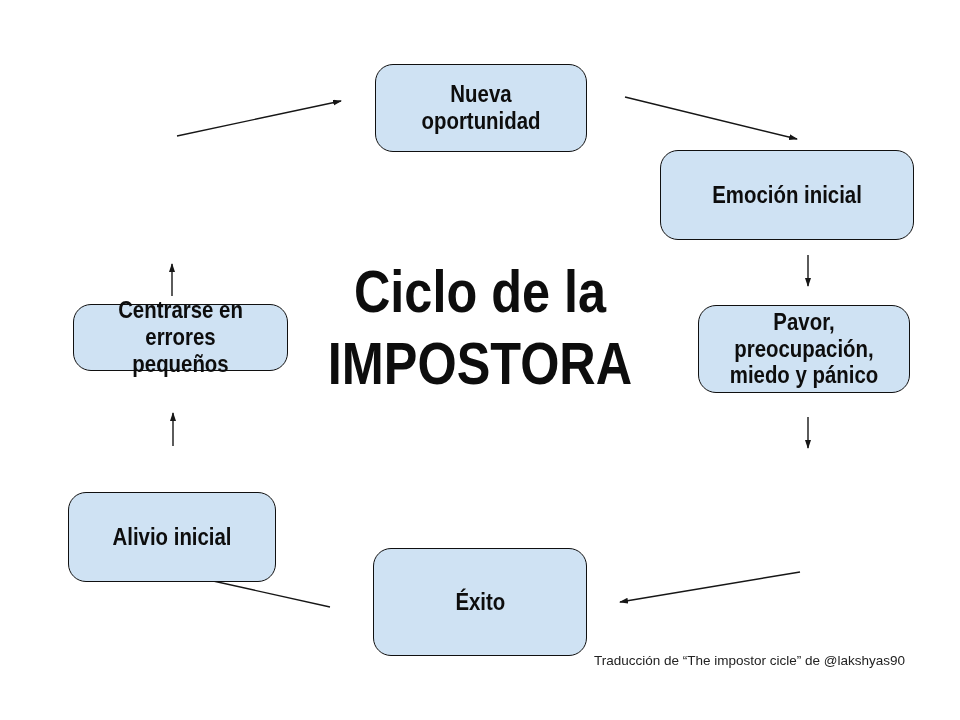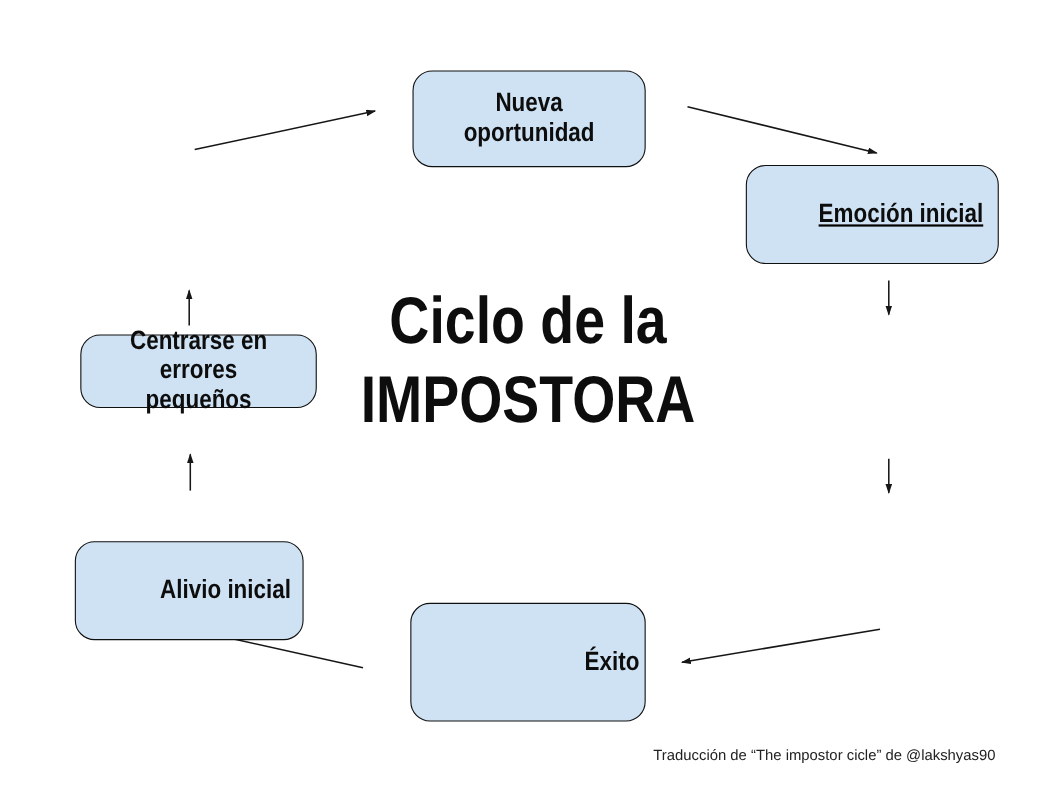--- a/index.html
+++ b/index.html
@@ -21,36 +21,36 @@
   .arrows{
     position:absolute;left:0;top:0;width:960px;height:720px;
   }
   .arrows line{stroke:var(--arrow);stroke-width:1.4;}
   .arrows marker path{fill:var(--arrow);}
   .node{
     position:absolute;
     background:var(--node-fill);
     border:1.5px solid var(--node-border);
     border-radius:18px;
-    display:flex;align-items:center;justify-content:flex-end;
+    display:flex;align-items:center;justify-content:center;
     box-sizing:border-box;
   }
   .node .label{
     font-weight:bold;
     font-size:24px;
     line-height:1.12;
     color:var(--text);
     text-align:center;
     white-space:pre-line;
     transform:scaleX(0.85);
     transform-origin:50% 50%;
     letter-spacing:0px;
   }
   .node-nueva        {left:375px;top:64px; width:212px;height:88px;}
-  .node-emocion      {left:678px;top:150px;width:230px;height:90px;text-decoration:underline;}
+  .node-emocion      {left:660px;top:150px;width:254px;height:90px;}
   .node-pavor        {left:698px;top:305px;width:212px;height:88px;}
   .node-procrast     {left:698px;top:466px;width:212px;height:88px;}
   .node-exito        {left:373px;top:548px;width:214px;height:108px;}
   .node-alivio       {left:68px; top:492px;width:208px;height:90px;}
   .node-centrarse    {left:73px; top:304px;width:215px;height:67px;}
   .node-negacion     {left:69px; top:152px;width:214px;height:88px;}
   .title{
     position:absolute;
     left:230px;top:256px;width:500px;
     text-align:center;
@@ -60,21 +60,20 @@
     color:var(--text);
     white-space:pre-line;
     transform:scaleX(0.84);
     transform-origin:50% 50%;
   }
   .caption{
     position:absolute;
     right:55px;top:653px;
     font-size:13.5px;
     color:#222222;
-    margin-top:26px;
   }
 </style>
 </head>
 <body>
 
 <div class="stage">
 
   <svg class="arrows" viewBox="0 0 960 720" xmlns="http://www.w3.org/2000/svg">
     <defs>
       <marker id="ah" markerWidth="10" markerHeight="8" refX="8" refY="3" orient="auto" markerUnits="userSpaceOnUse">
@@ -90,20 +89,24 @@
     <line x1="173" y1="446" x2="173" y2="413" marker-end="url(#ah)"></line>
     <line x1="172" y1="296" x2="172" y2="264" marker-end="url(#ah)"></line>
   </svg>
 
   <div class="node node-nueva">
     <span class="label">Nueva oportunidad</span>
   </div>
   <div class="node node-emocion">
     <span class="label">Emoción inicial</span>
   </div>
+  <div class="node node-pavor">
+    <span class="label">Pavor, preocupación,
+miedo y pánico</span>
+  </div>
   <div class="node node-exito">
     <span class="label">Éxito</span>
   </div>
   <div class="node node-alivio">
     <span class="label">Alivio inicial</span>
   </div>
   <div class="node node-centrarse">
     <span class="label">Centrarse en errores
 pequeños</span>
   </div>

